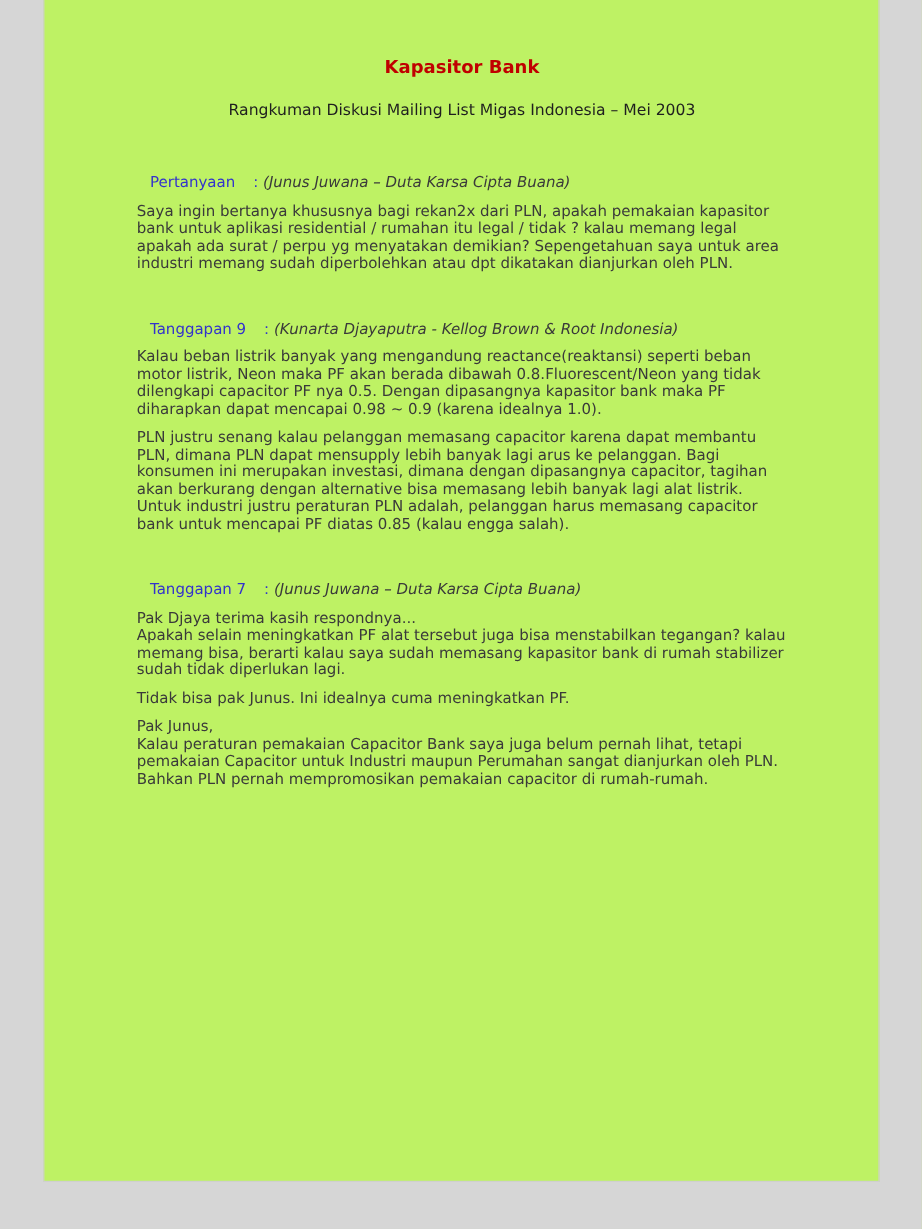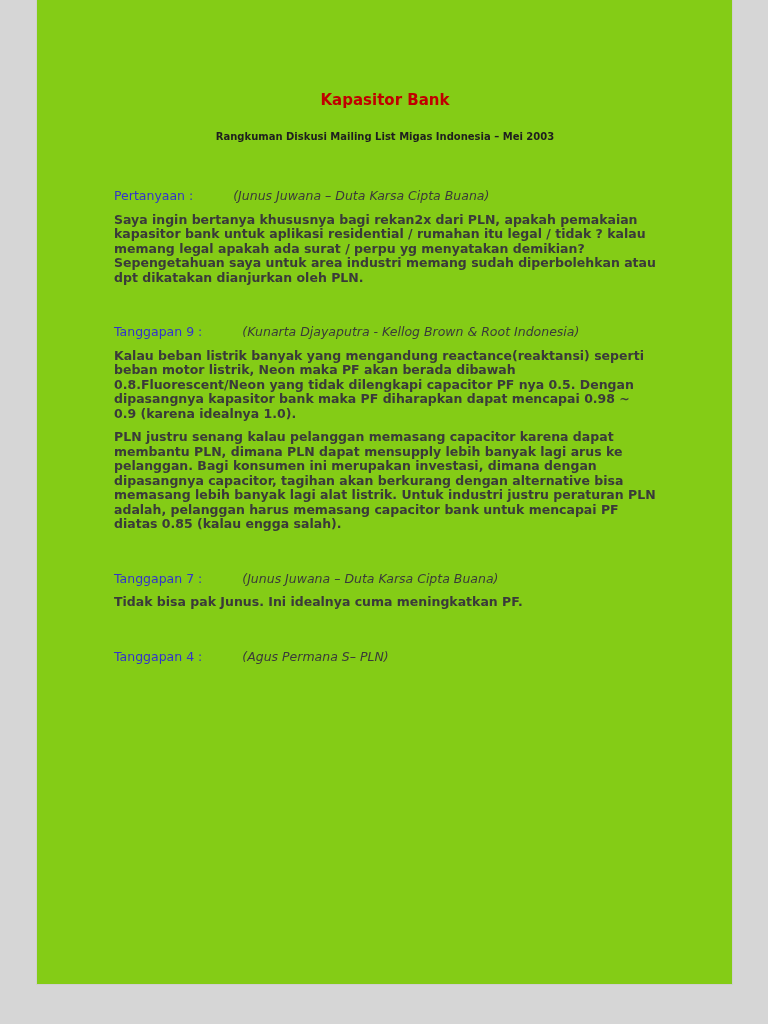--- a/index.html
+++ b/index.html
@@ -14,64 +14,63 @@
     height: 1024px;
     background: #d6d6d6;
     overflow: hidden;
   }
   .page {
     position: absolute;
     left: 36px;
     top: 0;
     width: 697px;
     height: 985px;
-    background: #84cc16;
+    background: #bef264;
     border: 1px solid #cfcfcf;
     border-top: none;
     box-sizing: border-box;
-    padding: 92px 76px 0 77px;
+    padding: 48px 76px 0 77px;
     color: #3a3a3a;
     font-size: 12.5px;
     line-height: 14.5px;
   }
   .doc-title {
     margin: 0;
     text-align: center;
     color: #c00000;
     font-size: 15px;
     font-weight: bold;
     line-height: 16px;
   }
   .doc-subtitle {
     margin: 21px 0 0 0;
     text-align: center;
     color: #1f1f1f;
-    font-size: 10px;
-    font-weight: bold;
+    font-size: 13px;
+    font-weight: normal;
     line-height: 15px;
   }
   .section { margin: 0; }
   .sec-head {
     margin: 40px 0 0 0;
   }
   .section.first .sec-head {
     margin-top: 45px;
   }
   .sec-label, .sec-sep {
     color: #3333cc;
+    margin-left: 11px;
   }
   .sec-author {
     font-style: italic;
     color: #3a3a3a;
-    margin-left: 36px;
   }
   .para {
     margin: 9px 0 0 0;
     white-space: pre-line;
-    font-weight: bold;
   }
 </style>
 </head>
 <body>
 
 <div class="canvas">
   <div class="page">
 
     <h1 class="doc-title">Kapasitor Bank</h1>
     <h2 class="doc-subtitle">Rangkuman Diskusi Mailing List Migas Indonesia – Mei 2003</h2>
@@ -82,24 +81,27 @@
     </div>
 
     <div class="section">
       <p class="sec-head"><span class="sec-label">Tanggapan 9</span><span class="sec-sep"> : </span><span class="sec-author">(Kunarta Djayaputra - Kellog Brown &amp; Root Indonesia)</span></p>
       <p class="para">Kalau beban listrik banyak yang mengandung reactance(reaktansi) seperti beban motor listrik, Neon maka PF akan berada dibawah 0.8.Fluorescent/Neon yang tidak dilengkapi capacitor PF nya 0.5. Dengan dipasangnya kapasitor bank maka PF diharapkan dapat mencapai 0.98 ~ 0.9 (karena idealnya 1.0).</p>
       <p class="para">PLN justru senang kalau pelanggan memasang capacitor karena dapat membantu PLN, dimana PLN dapat mensupply lebih banyak lagi arus ke pelanggan. Bagi konsumen ini merupakan investasi, dimana dengan dipasangnya capacitor, tagihan akan berkurang dengan alternative bisa memasang lebih banyak lagi alat listrik. Untuk industri justru peraturan PLN adalah, pelanggan harus memasang capacitor bank untuk mencapai PF diatas 0.85 (kalau engga salah).</p>
     </div>
 
     <div class="section">
       <p class="sec-head"><span class="sec-label">Tanggapan 7</span><span class="sec-sep"> : </span><span class="sec-author">(Junus Juwana – Duta Karsa Cipta Buana)</span></p>
+      <p class="para">Pak Djaya terima kasih respondnya...
+Apakah selain meningkatkan PF alat tersebut juga bisa menstabilkan tegangan? kalau memang bisa, berarti kalau saya sudah memasang kapasitor bank di rumah stabilizer sudah tidak diperlukan lagi.</p>
     </div>
 
     <div class="section">
       <p class="para">Tidak bisa pak Junus. Ini idealnya cuma meningkatkan PF.</p>
     </div>
 
     <div class="section">
-      <p class="sec-head"><span class="sec-label">Tanggapan 4</span><span class="sec-sep"> : </span><span class="sec-author">(Agus Permana S– PLN)</span></p>
+      <p class="para">Pak Junus,
+Kalau peraturan pemakaian Capacitor Bank saya juga belum pernah lihat, tetapi pemakaian Capacitor untuk Industri maupun Perumahan sangat dianjurkan oleh PLN. Bahkan PLN pernah mempromosikan pemakaian capacitor di rumah-rumah.</p>
     </div>
 
   </div>
 </div>
 
 </body></html>

